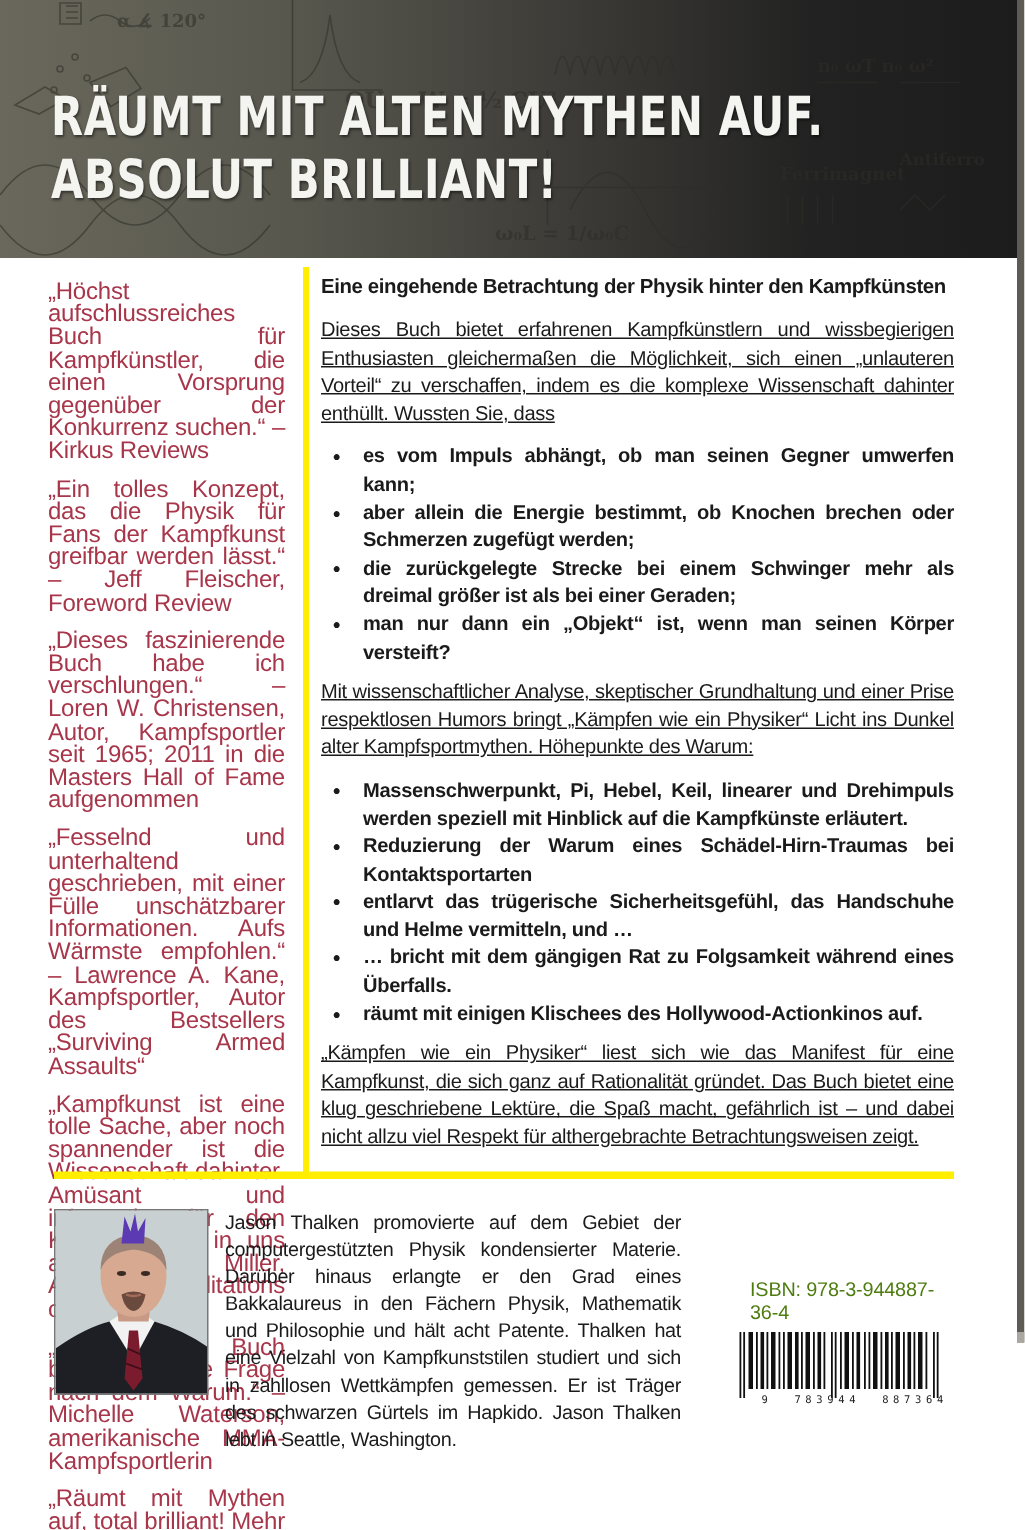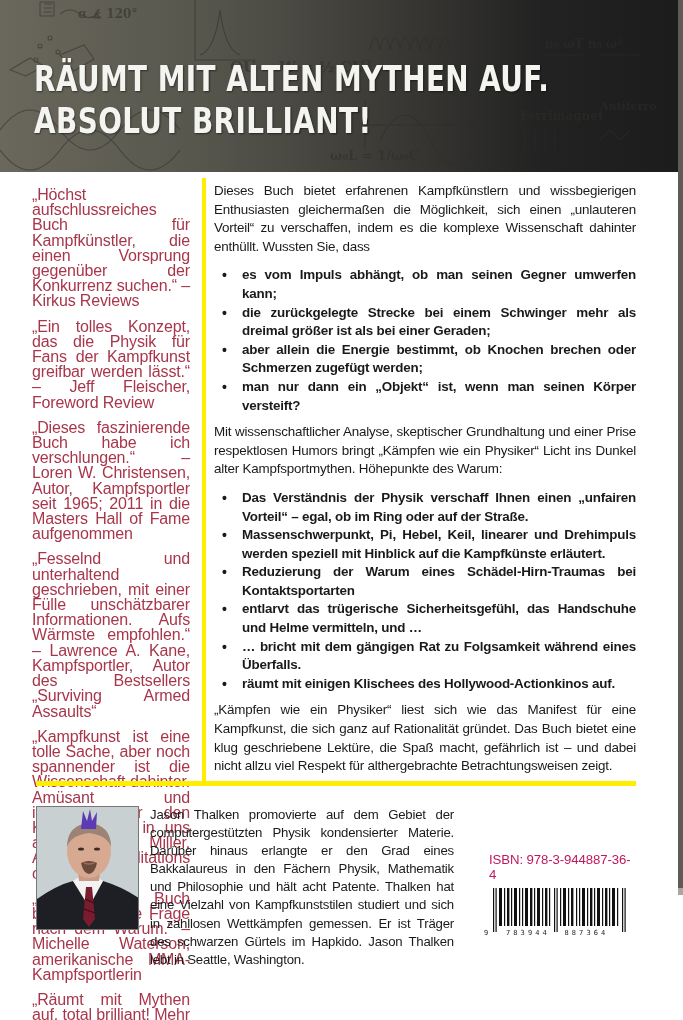--- a/index.html
+++ b/index.html
@@ -34,38 +34,38 @@
 
   .v-rule { position: absolute; left: 202px; top: 178px; width: 4px; height: 607px; background: #ffee00; }
   .h-rule { position: absolute; left: 36px; top: 781px; width: 600px; height: 5px; background: #ffee00; }
 
   .main {
     position: absolute; left: 214px; top: 182px; width: 422px;
     font-size: 13.4px; line-height: 18.6px; text-align: justify; color: #1a1a1a;
     letter-spacing: -0.2px;
   }
   .main h2 { font-size: 13.6px; font-weight: bold; line-height: 18px; margin-bottom: 11px; text-align: left; letter-spacing: -0.25px; }
-  .main p { margin-bottom: 10px; }
+  .main p { margin-bottom: 10px; text-decoration: underline; }
   .main ul { list-style: none; margin-bottom: 8px; }
   .main li { position: relative; padding-left: 28px; font-weight: bold; }
   .main li::before { content: "•"; position: absolute; left: 8px; top: 0; font-size: 14px; }
 
   .portrait {
     position: absolute; left: 36px; top: 806px; width: 103px; height: 124px;
     border: 1px solid #777; overflow: hidden;
     background: linear-gradient(180deg, #cfd6d6 0%, #c2cacb 60%, #b9c0c1 100%);
   }
   .bio {
     position: absolute; left: 150px; top: 806px; width: 304px;
     font-size: 13.2px; line-height: 18.1px; text-align: justify; letter-spacing: -0.2px;
   }
 
   .isbn-block { position: absolute; left: 484px; top: 852px; width: 150px; }
-  .isbn-label { font-size: 13.2px; color: #be185d; margin-left: 5px; letter-spacing: -0.1px; }
-  .barcode { position: relative; margin-top: 6px; width: 148px; height: 52px; }
+  .isbn-label { font-size: 13.2px; color: #4d7c0f; margin-left: 16px; letter-spacing: -0.1px; }
+  .barcode { position: relative; margin-top: 6px; width: 148px; height: 52px; text-align: right; }
   .barcode svg { position: absolute; left: 0; top: 0; }
   .bc-digits { position: absolute; left: 0; top: 41px; width: 148px; font-family: "DejaVu Sans Mono", monospace; font-size: 7px; color: #222; }
 </style>
 </head>
 <body>
 
 <div class="header">
   <svg class="scribbles" viewBox="0 0 678 172" xmlns="http://www.w3.org/2000/svg" fill="none" stroke="#2e2d28" stroke-width="1.1">
     <path d="M40 2 v14 h14 v-14 z M44 4 h8 M44 8 h8 M44 12 h8"></path>
     <path d="M60 14 q10 -8 20 0 t20 -2"></path>
@@ -103,30 +103,30 @@
   <p>„Fesselnd und unterhaltend geschrieben, mit einer Fülle unschätzbarer Informationen. Aufs Wärmste empfohlen.“ – Lawrence A. Kane, Kampfsportler, Autor des Bestsellers „Surviving Armed Assaults“</p>
   <p>„Kampfkunst ist eine tolle Sache, aber noch spannender ist die Wissenschaft dahinter. Amüsant und informativ, für den Kampfkünstler in uns allen.“ – Rory Miller, Autor von „Meditations on Violence“</p>
   <p>„Das Buch beantwortet die Frage nach dem Warum.“ – Michelle Waterson, amerikanische MMA-Kampfsportlerin</p>
   <p>„Räumt mit Mythen auf, total brilliant! Mehr verstehen, smarter trainieren und klüger sein.“ – Kris Wilder, Kampfsportler, Autor des Bestsellers „The Way of Kata“</p>
 </div>
 
 <div class="v-rule"></div>
 <div class="h-rule"></div>
 
 <div class="main">
+  <h2>Eine eingehende Betrachtung der Physik hinter den Kampfkünsten</h2>
   <p>Dieses Buch bietet erfahrenen Kampfkünstlern und wissbegierigen Enthusiasten gleichermaßen die Möglichkeit, sich einen „unlauteren Vorteil“ zu verschaffen, indem es die komplexe Wissenschaft dahinter enthüllt. Wussten Sie, dass</p>
   <ul>
     <li>es vom Impuls abhängt, ob man seinen Gegner umwerfen kann;</li>
+    <li>aber allein die Energie bestimmt, ob Knochen brechen oder Schmerzen zugefügt werden;</li>
     <li>die zurückgelegte Strecke bei einem Schwinger mehr als dreimal größer ist als bei einer Geraden;</li>
-    <li>aber allein die Energie bestimmt, ob Knochen brechen oder Schmerzen zugefügt werden;</li>
     <li>man nur dann ein „Objekt“ ist, wenn man seinen Körper versteift?</li>
   </ul>
   <p>Mit wissenschaftlicher Analyse, skeptischer Grundhaltung und einer Prise respektlosen Humors bringt „Kämpfen wie ein Physiker“ Licht ins Dunkel alter Kampfsportmythen. Höhepunkte des Warum:</p>
   <ul>
-    <li>Das Verständnis der Physik verschaff Ihnen einen „unfairen Vorteil“ – egal, ob im Ring oder auf der Straße.</li>
     <li>Massenschwerpunkt, Pi, Hebel, Keil, linearer und Drehimpuls werden speziell mit Hinblick auf die Kampfkünste erläutert.</li>
     <li>Reduzierung der Warum eines Schädel-Hirn-Traumas bei Kontaktsportarten</li>
     <li>entlarvt das trügerische Sicherheitsgefühl, das Handschuhe und Helme vermitteln, und …</li>
     <li>… bricht mit dem gängigen Rat zu Folgsamkeit während eines Überfalls.</li>
     <li>räumt mit einigen Klischees des Hollywood-Actionkinos auf.</li>
   </ul>
   <p>„Kämpfen wie ein Physiker“ liest sich wie das Manifest für eine Kampfkunst, die sich ganz auf Rationalität gründet. Das Buch bietet eine klug geschriebene Lektüre, die Spaß macht, gefährlich ist – und dabei nicht allzu viel Respekt für althergebrachte Betrachtungsweisen zeigt.</p>
 </div>
 
 <div class="portrait">

